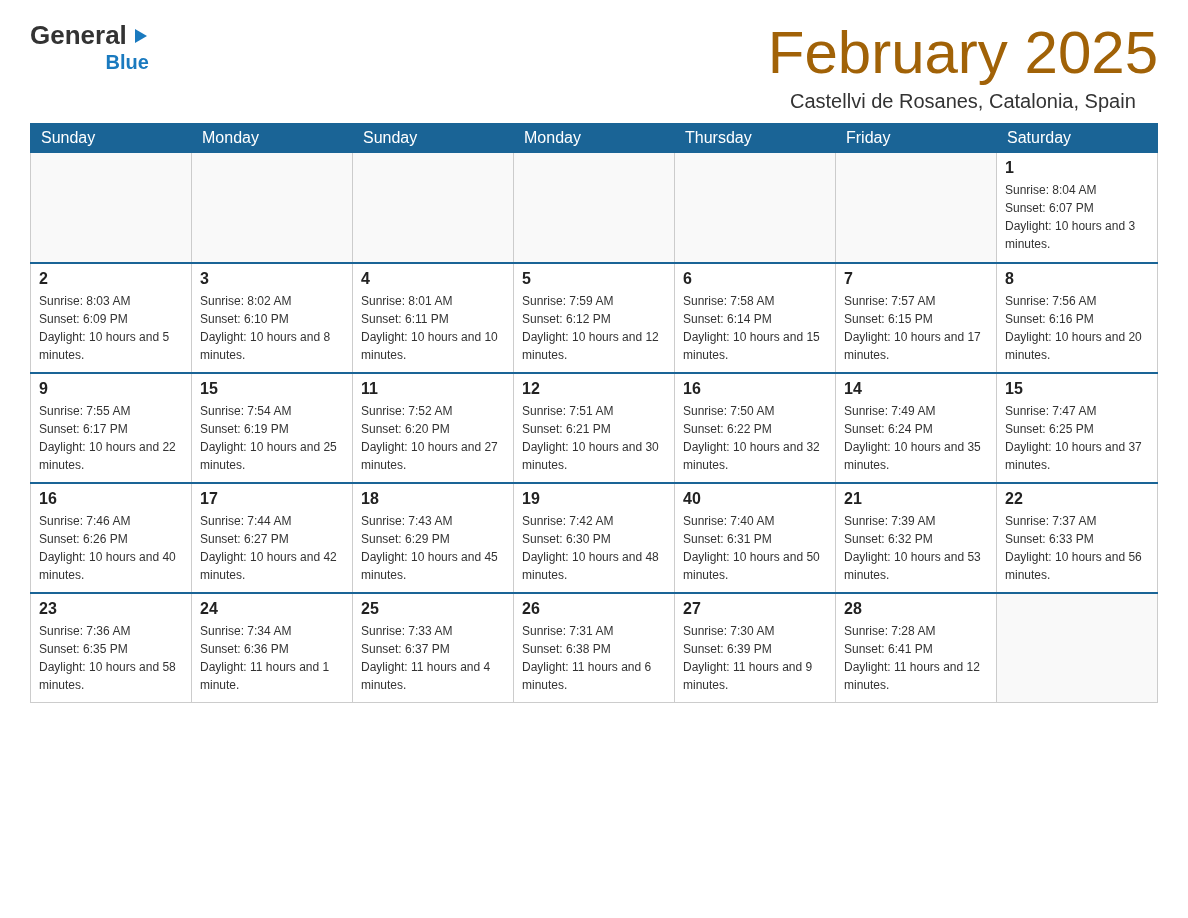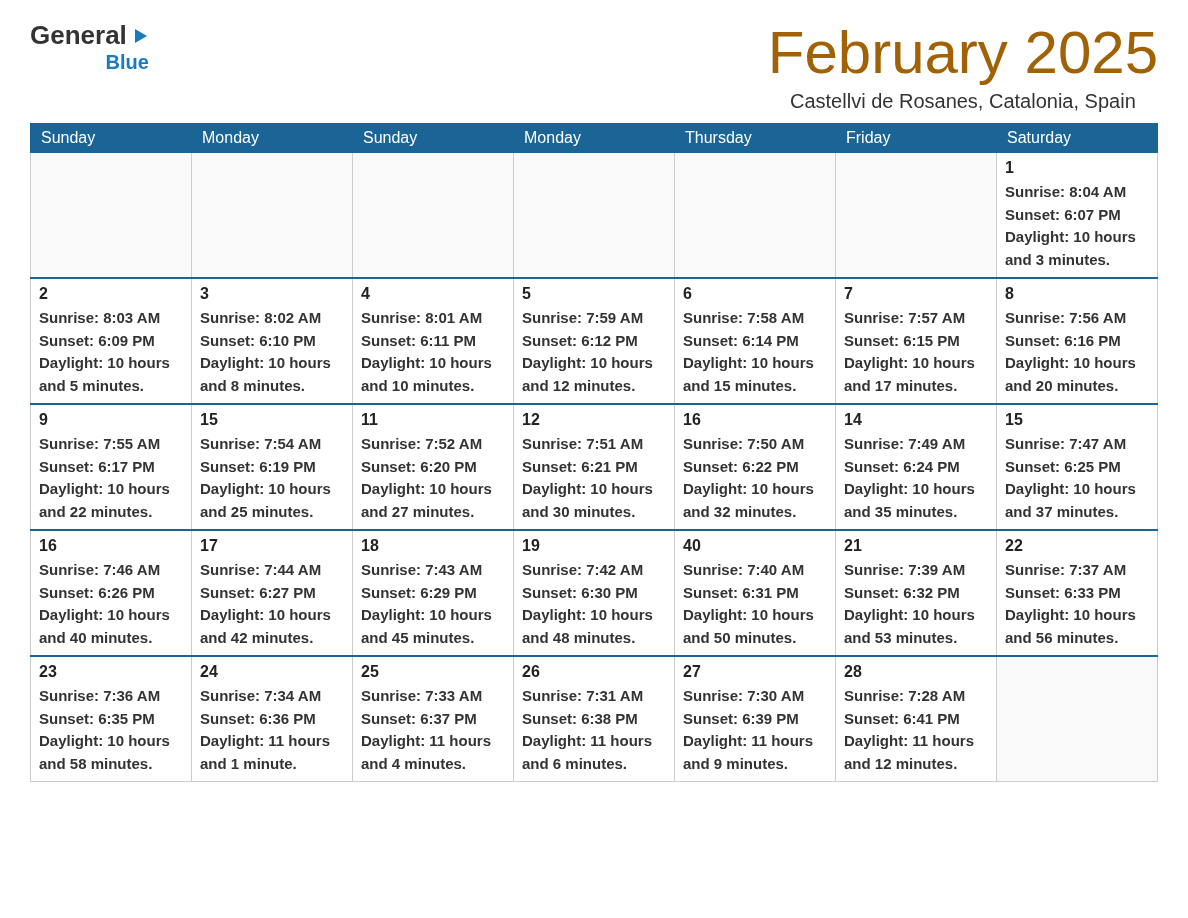--- a/index.html
+++ b/index.html
@@ -61,24 +61,23 @@
       height: 110px;
     }
     .calendar tbody tr td .day-number {
       font-size: 16px;
       font-weight: bold;
       color: #222;
       display: block;
       margin-bottom: 4px;
     }
     .calendar tbody tr td .sun-info {
-      font-size: 15px;
+      font-size: 12px;
       color: #333;
       line-height: 1.5;
-      font-weight: bold;
     }
     .calendar tbody tr td.empty {
       background: #f9f9f9;
     }
     .row-divider td {
       border-top: 2px solid #1a6496 !important;
     }
     .logo-row {
       display: flex;
       align-items: center;

